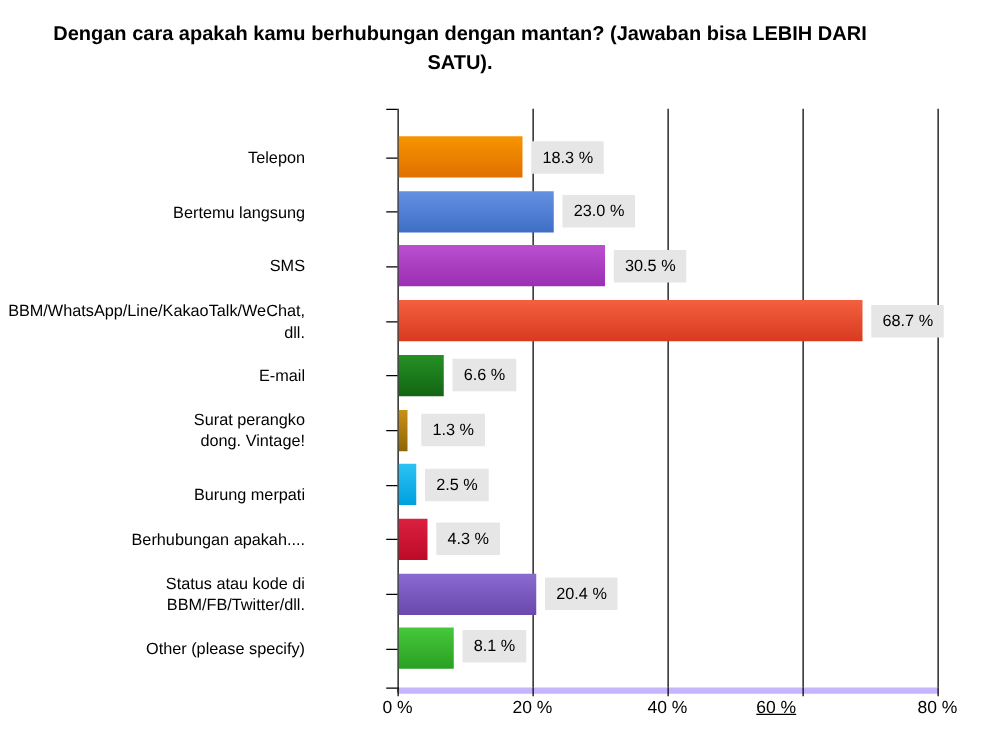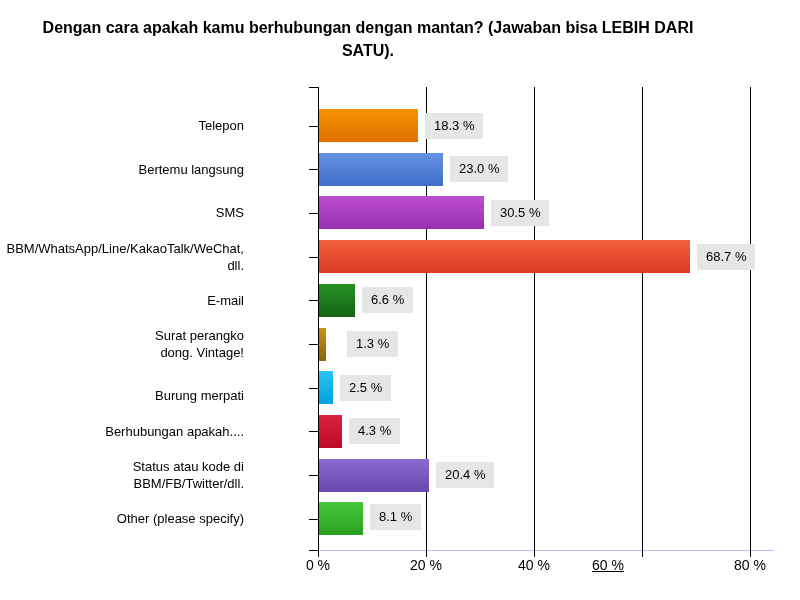--- a/index.html
+++ b/index.html
@@ -9,21 +9,21 @@
     position:relative;overflow:hidden;
   }
   .canvas{position:absolute;left:0;top:0;width:736px;height:600px;background:#ffffff;}
   .chart-title{
     position:absolute;top:16px;left:50%;transform:translateX(-50%);
     width:680px;text-align:center;
     font-size:16px;font-weight:bold;color:#000000;line-height:1.45;
   }
   .plot{
     position:absolute;left:318px;top:87px;width:432px;height:463px;
-    border-left:1px solid #000;border-bottom:1px solid #c4b5fd;padding-left:23px;
+    border-left:1px solid #000;border-bottom:5px solid #c4b5fd;
   }
   .gridline{position:absolute;top:0;bottom:0;width:1px;background:#000;z-index:1;}
   .bar{position:absolute;left:0;z-index:2;}
   .val-label{
     position:absolute;z-index:3;height:26px;line-height:26px;
     padding:0 9px;font-size:13px;color:#000;white-space:nowrap;
   }
   .cat-tick{position:absolute;width:9px;height:1px;background:#000;left:-10px;}
   .axis-cap{position:absolute;width:9px;height:1px;background:#000;left:-10px;}
   .x-tick{position:absolute;width:1px;height:7px;background:#000;}
@@ -64,40 +64,40 @@
       <div class="bar" style="top: 109.4px; width: 165px; height: 33px; background: linear-gradient(rgb(187, 79, 208), rgb(154, 47, 178));"></div>
       <div class="val-label" style="left: 172px; top: 112.9px; background: rgb(230, 230, 230);">30.5 %</div>
       <div class="cat-tick" style="top: 126px;"></div>
       <div class="bar" style="top: 153.1px; width: 371px; height: 33px; background: linear-gradient(rgb(244, 96, 63), rgb(216, 58, 32));"></div>
       <div class="val-label" style="left: 378px; top: 156.6px; background: rgb(230, 230, 230);">68.7 %</div>
       <div class="cat-tick" style="top: 170px;"></div>
       <div class="bar" style="top: 196.8px; width: 36px; height: 33px; background: linear-gradient(rgb(37, 144, 37), rgb(19, 102, 19));"></div>
       <div class="val-label" style="left: 43px; top: 200.3px; background: rgb(230, 230, 230);">6.6 %</div>
       <div class="cat-tick" style="top: 213px;"></div>
       <div class="bar" style="top: 240.5px; width: 7px; height: 33px; background: linear-gradient(rgb(200, 144, 24), rgb(142, 102, 6));"></div>
-      <div class="val-label" style="left: 28px; top: 244px; background: rgb(230, 230, 230);">1.3 %</div>
+      <div class="val-label" style="left: 18px; top: 244px; background: rgb(230, 230, 230);">1.3 %</div>
       <div class="cat-tick" style="top: 257px;"></div>
       <div class="bar" style="top: 284.2px; width: 14px; height: 33px; background: linear-gradient(rgb(44, 195, 244), rgb(0, 160, 224));"></div>
       <div class="val-label" style="left: 21px; top: 287.7px; background: rgb(230, 230, 230);">2.5 %</div>
       <div class="cat-tick" style="top: 301px;"></div>
       <div class="bar" style="top: 327.9px; width: 23px; height: 33px; background: linear-gradient(rgb(220, 32, 64), rgb(189, 10, 40));"></div>
       <div class="val-label" style="left: 30px; top: 331.4px; background: rgb(230, 230, 230);">4.3 %</div>
       <div class="cat-tick" style="top: 344px;"></div>
       <div class="bar" style="top: 371.6px; width: 110px; height: 33px; background: linear-gradient(rgb(138, 107, 208), rgb(106, 72, 174));"></div>
       <div class="val-label" style="left: 117px; top: 375.1px; background: rgb(230, 230, 230);">20.4 %</div>
       <div class="cat-tick" style="top: 388px;"></div>
       <div class="bar" style="top: 415.3px; width: 44px; height: 33px; background: linear-gradient(rgb(70, 200, 60), rgb(42, 160, 34));"></div>
       <div class="val-label" style="left: 51px; top: 417px; background: rgb(230, 230, 230);">8.1 %</div>
       <div class="cat-tick" style="top: 432px;"></div>
     </div>
   <div id="overlay">
       <div class="x-axis-label" style="left: 278px; top: 557px;">0 %</div>
       <div class="x-axis-label" style="left: 386px; top: 557px;">20 %</div>
       <div class="x-axis-label" style="left: 494px; top: 557px;">40 %</div>
-      <div class="x-axis-label" style="left: 568px; top: 557px; text-decoration: underline;">60 %</div>
+      <div class="x-axis-label" style="left: 581px; top: 557px; text-decoration: underline;">60 %</div>
       <div class="x-axis-label" style="left: 710px; top: 557px;">80 %</div>
       <div class="cat-label" style="top: 103.5px; height: 44px;">Telepon</div>
       <div class="cat-label" style="top: 147.2px; height: 44px;">Bertemu langsung</div>
       <div class="cat-label" style="top: 190.9px; height: 44px;">SMS</div>
       <div class="cat-label" style="top: 234.6px; height: 44px;">BBM/WhatsApp/Line/KakaoTalk/WeChat,
 dll.</div>
       <div class="cat-label" style="top: 278.3px; height: 44px;">E-mail</div>
       <div class="cat-label" style="top: 322px; height: 44px;">Surat perangko
 dong. Vintage!</div>
       <div class="cat-label" style="top: 373px; height: 44px; text-align: right;">Burung merpati</div>

